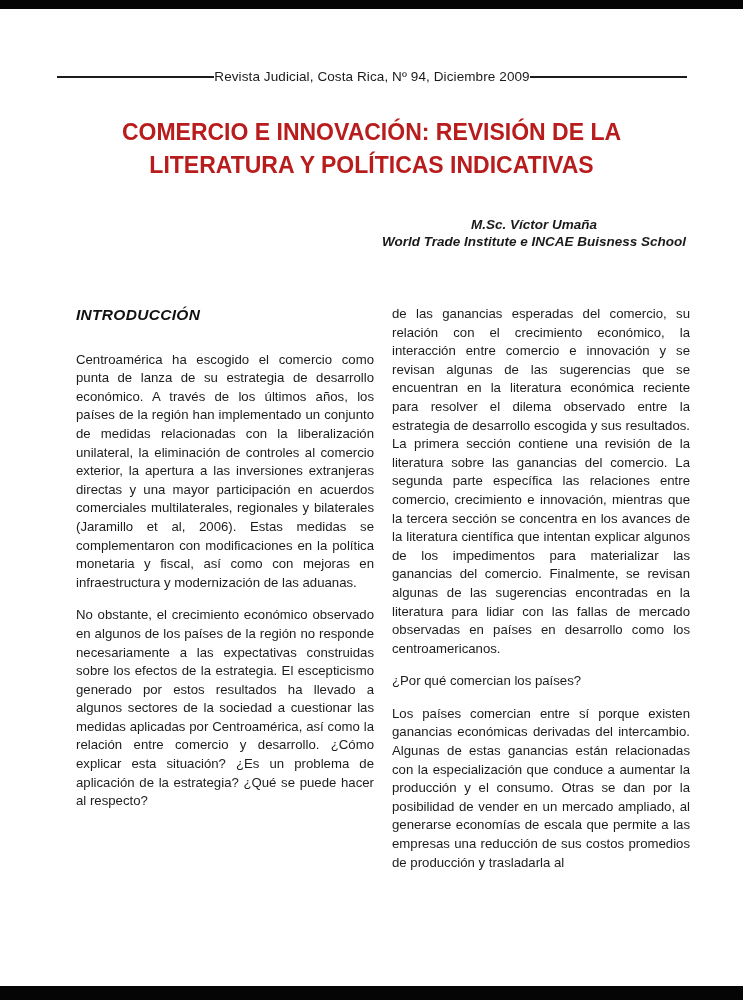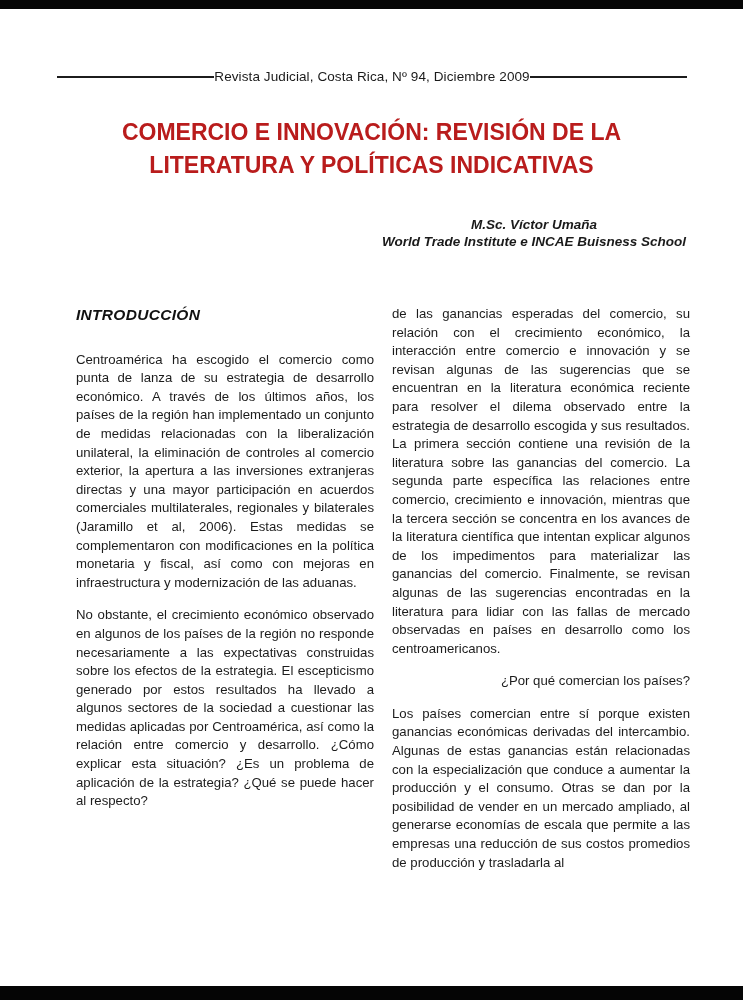--- a/index.html
+++ b/index.html
@@ -77,21 +77,21 @@
   .col-left  { left: 76px;  top: 291px; }
   .col-right { left: 392px; top: 297px; margin-top: 8px; }
   .col h2 {
     margin: 15px 0 26px 0;
     font-size: 15.5px;
     font-weight: bold;
     font-style: italic;
     letter-spacing: 0.3px;
     color: #111111;
   }
-  .col .subhead { text-align: right; }
+  .col .subhead { text-align: left; }
 </style>
 </head>
 <body>
 
 <div class="page">
 
   <div class="scan-bar top"></div>
 
   <div class="header">
     <span class="rule"></span>

